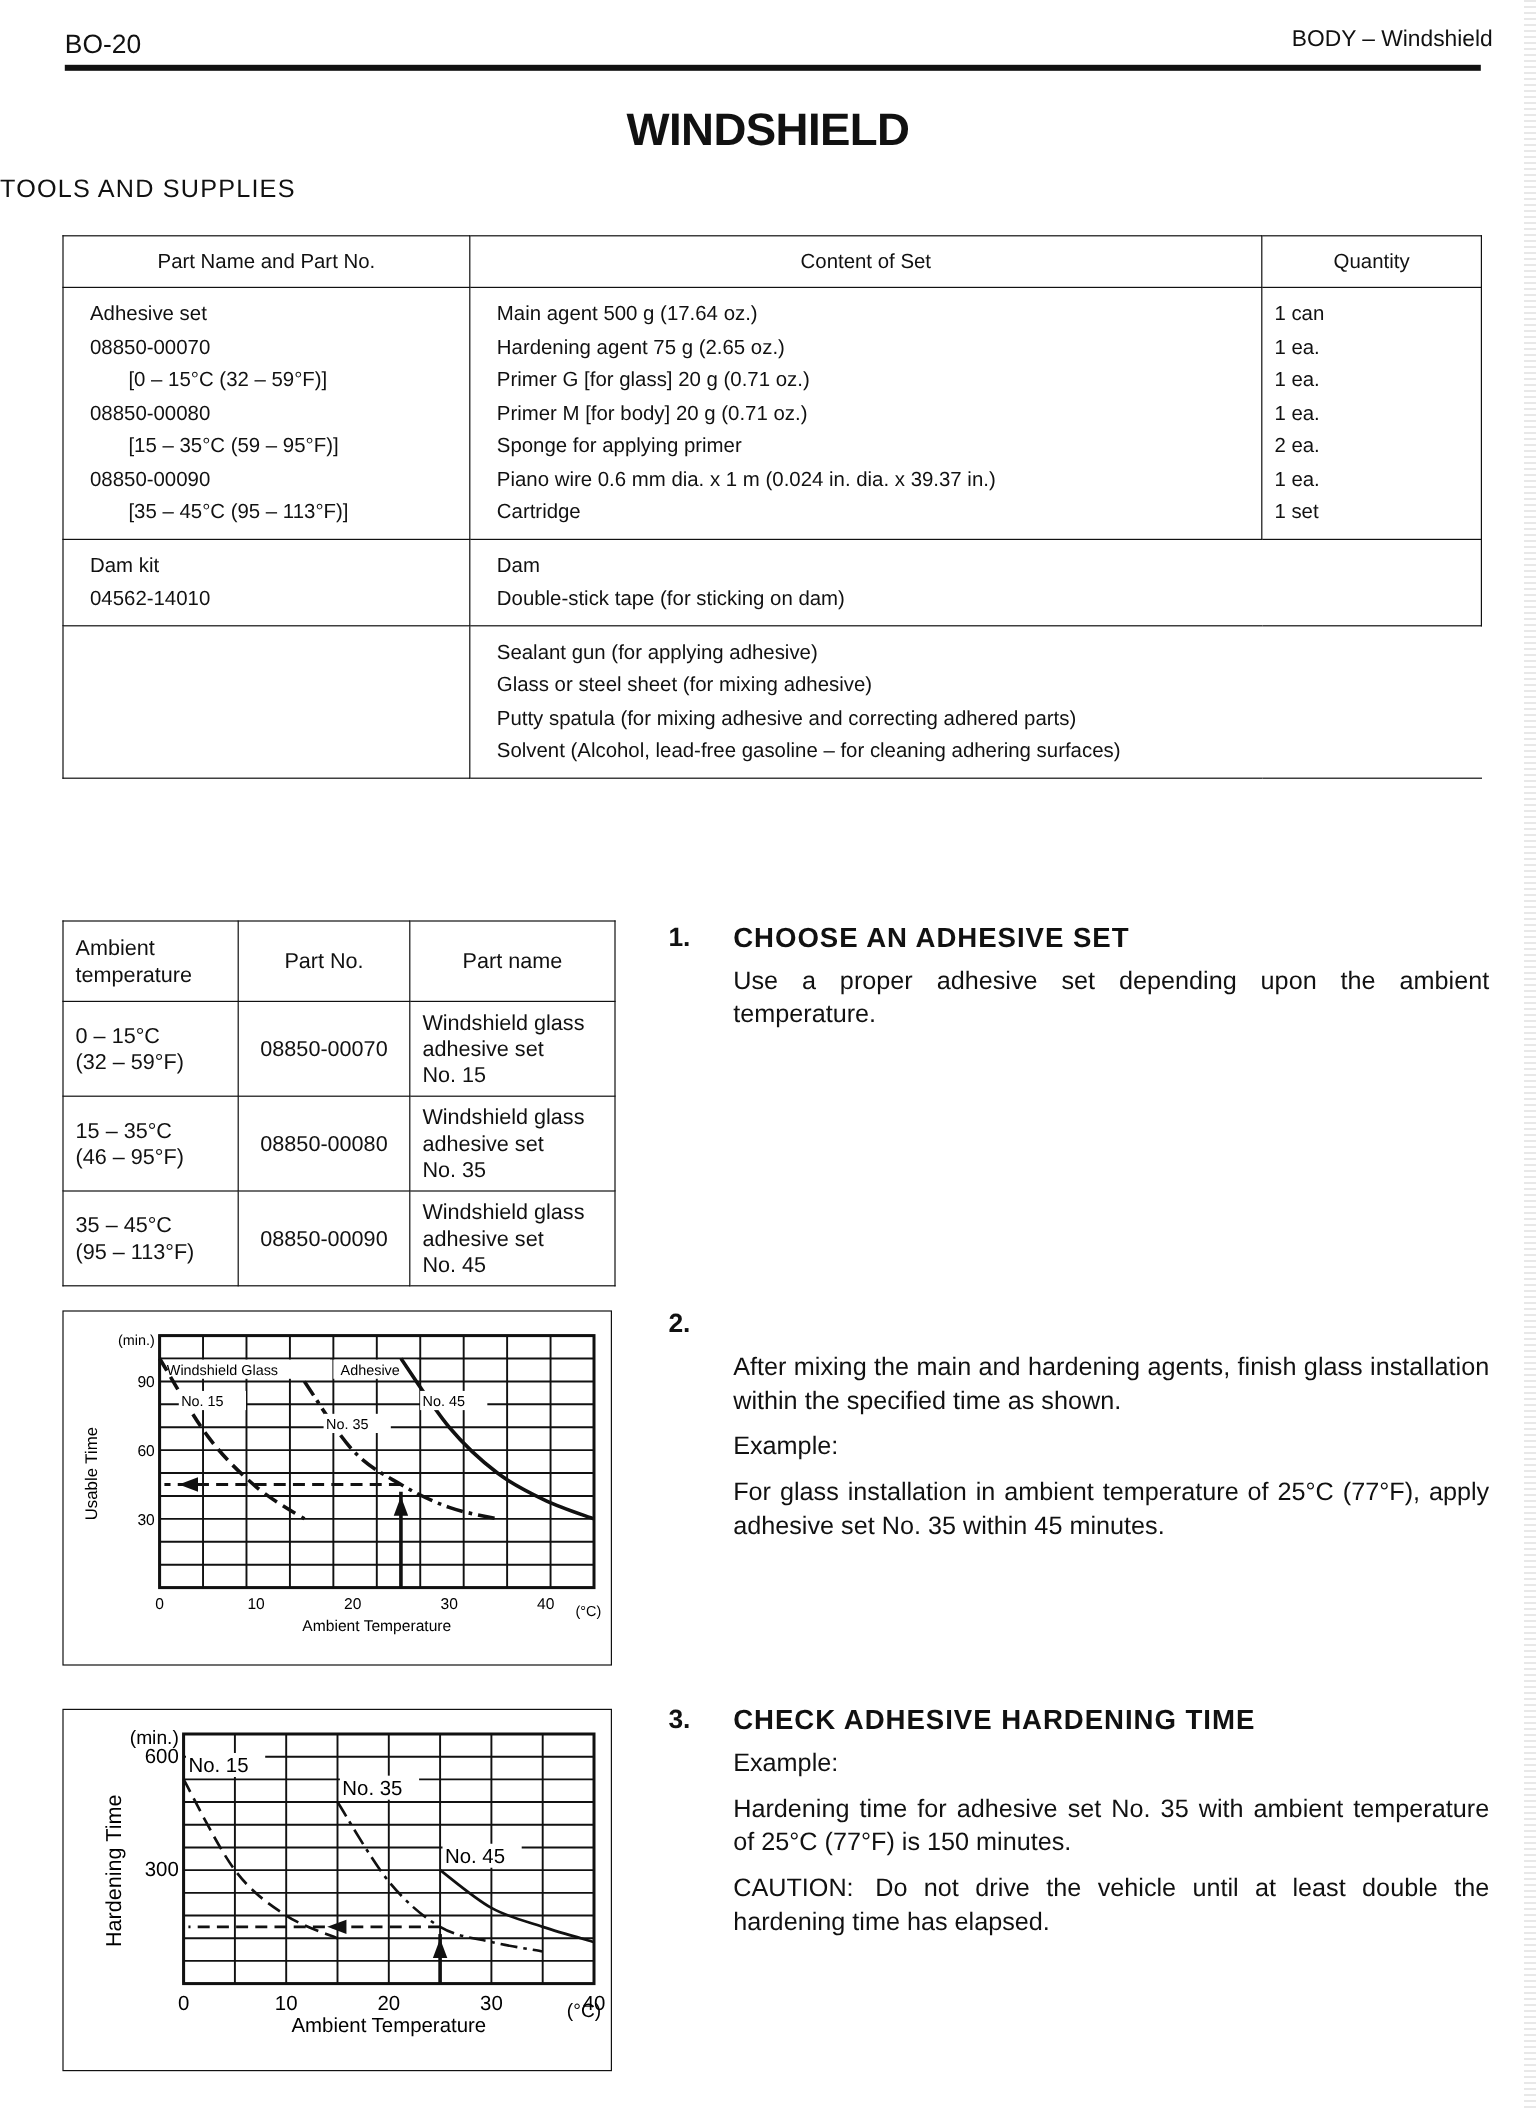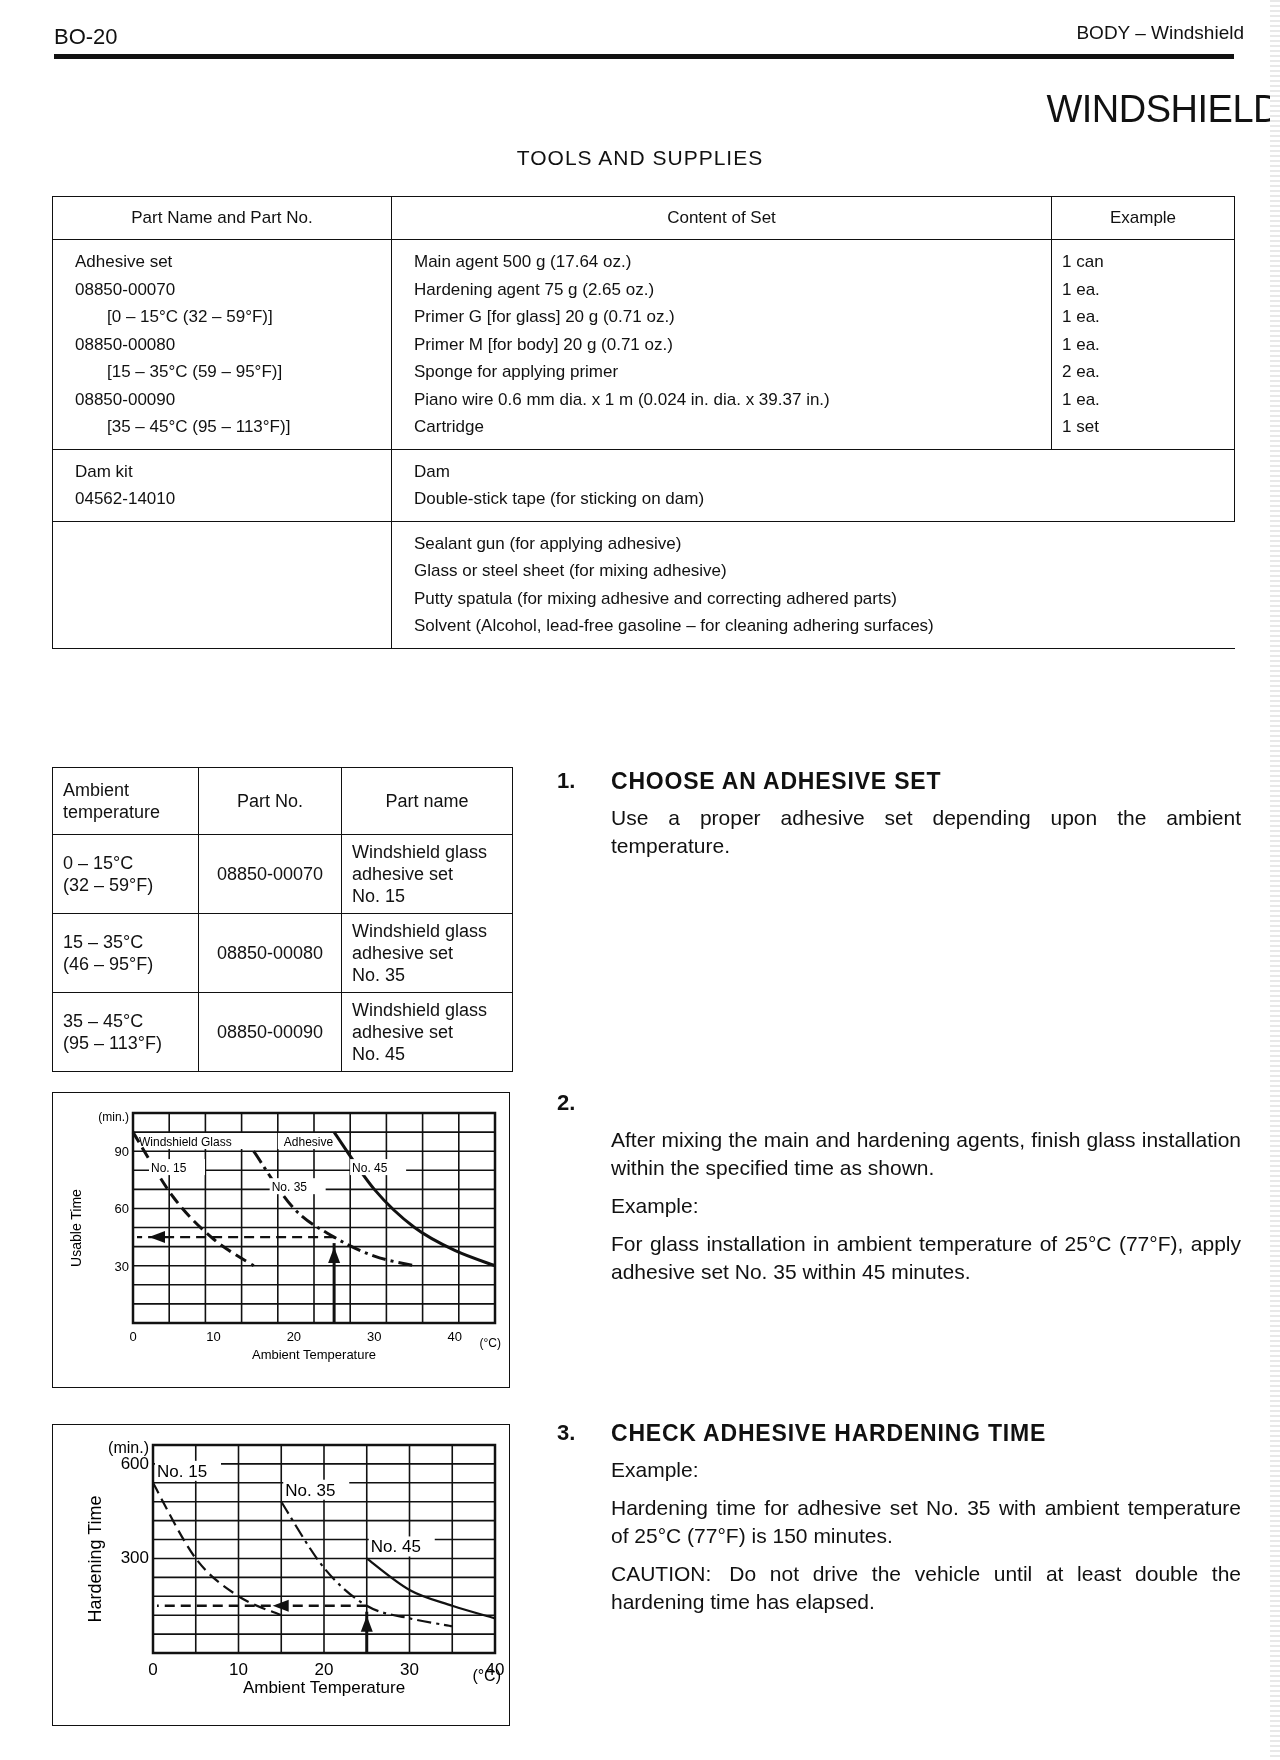--- a/index.html
+++ b/index.html
@@ -2,22 +2,22 @@
 <html><head>
 <meta charset="utf-8">
 <style>
   html, body { margin: 0; padding: 0; background: #fff; }
   body { width: 1280px; height: 1760px; position: relative; overflow: hidden;
          font-family: "Liberation Sans", "DejaVu Sans", sans-serif; color: #111; }
   .abs { position: absolute; }
   .hdr-page { left: 54px; top: 24px; font-size: 22px; }
   .hdr-title { left: 0; width: 1244px; top: 22px; text-align: right; font-size: 19px; }
   .hdr-rule { left: 54px; top: 54px; width: 1180px; height: 5px; background: #111; }
-  .main-title { left: 0; width: 1280px; top: 88px; text-align: right; font-size: 38px; font-weight: normal; letter-spacing: -0.5px; }
-  .sub-title { left: 0; width: 1280px; top: 146px; text-align: center; font-size: 21px; letter-spacing: 1px; }
+  .main-title { left: 0; width: 1280px; top: 88px; text-align: center; font-size: 38px; font-weight: bold; letter-spacing: -0.5px; }
+  .sub-title { left: 0; width: 1280px; top: 146px; font-size: 21px; letter-spacing: 1px; }
 
   table { border-collapse: collapse; }
   .tools { left: 52px; top: 196px; width: 1183px; font-size: 17px; }
   .tools td, .tools th { border: 1.5px solid #111; vertical-align: top; }
   .tools th { font-weight: normal; height: 40px; vertical-align: middle; }
   .tools td { padding: 8px 22px; line-height: 27.5px; }
   .tools .qty { text-align: left; padding: 8px 10px; }
   .tools .col1 { width: 336px; }
   .tools .col3 { width: 180px; }
   .indent { padding-left: 32px; display: block; }
@@ -51,21 +51,21 @@
 <div class="abs hdr-title">BODY – Windshield</div>
 <div class="abs hdr-rule"></div>
 <div class="abs main-title">WINDSHIELD</div>
 <div class="abs sub-title">TOOLS AND SUPPLIES</div>
 
 <table class="abs tools">
   <tbody>
       <tr>
     <th class="col1">Part Name and Part No.</th>
     <th>Content of Set</th>
-    <th class="col3">Example</th>
+    <th class="col3">Quantity</th>
   </tr>
   <tr>
     <td>
       <span style="display:block">Adhesive set</span>
       <span style="display:block">08850-00070</span>
       <span class="indent">[0 – 15°C (32 – 59°F)]</span>
       <span style="display:block">08850-00080</span>
       <span class="indent">[15 – 35°C (59 – 95°F)]</span>
       <span style="display:block">08850-00090</span>
       <span class="indent">[35 – 45°C (95 – 113°F)]</span>

